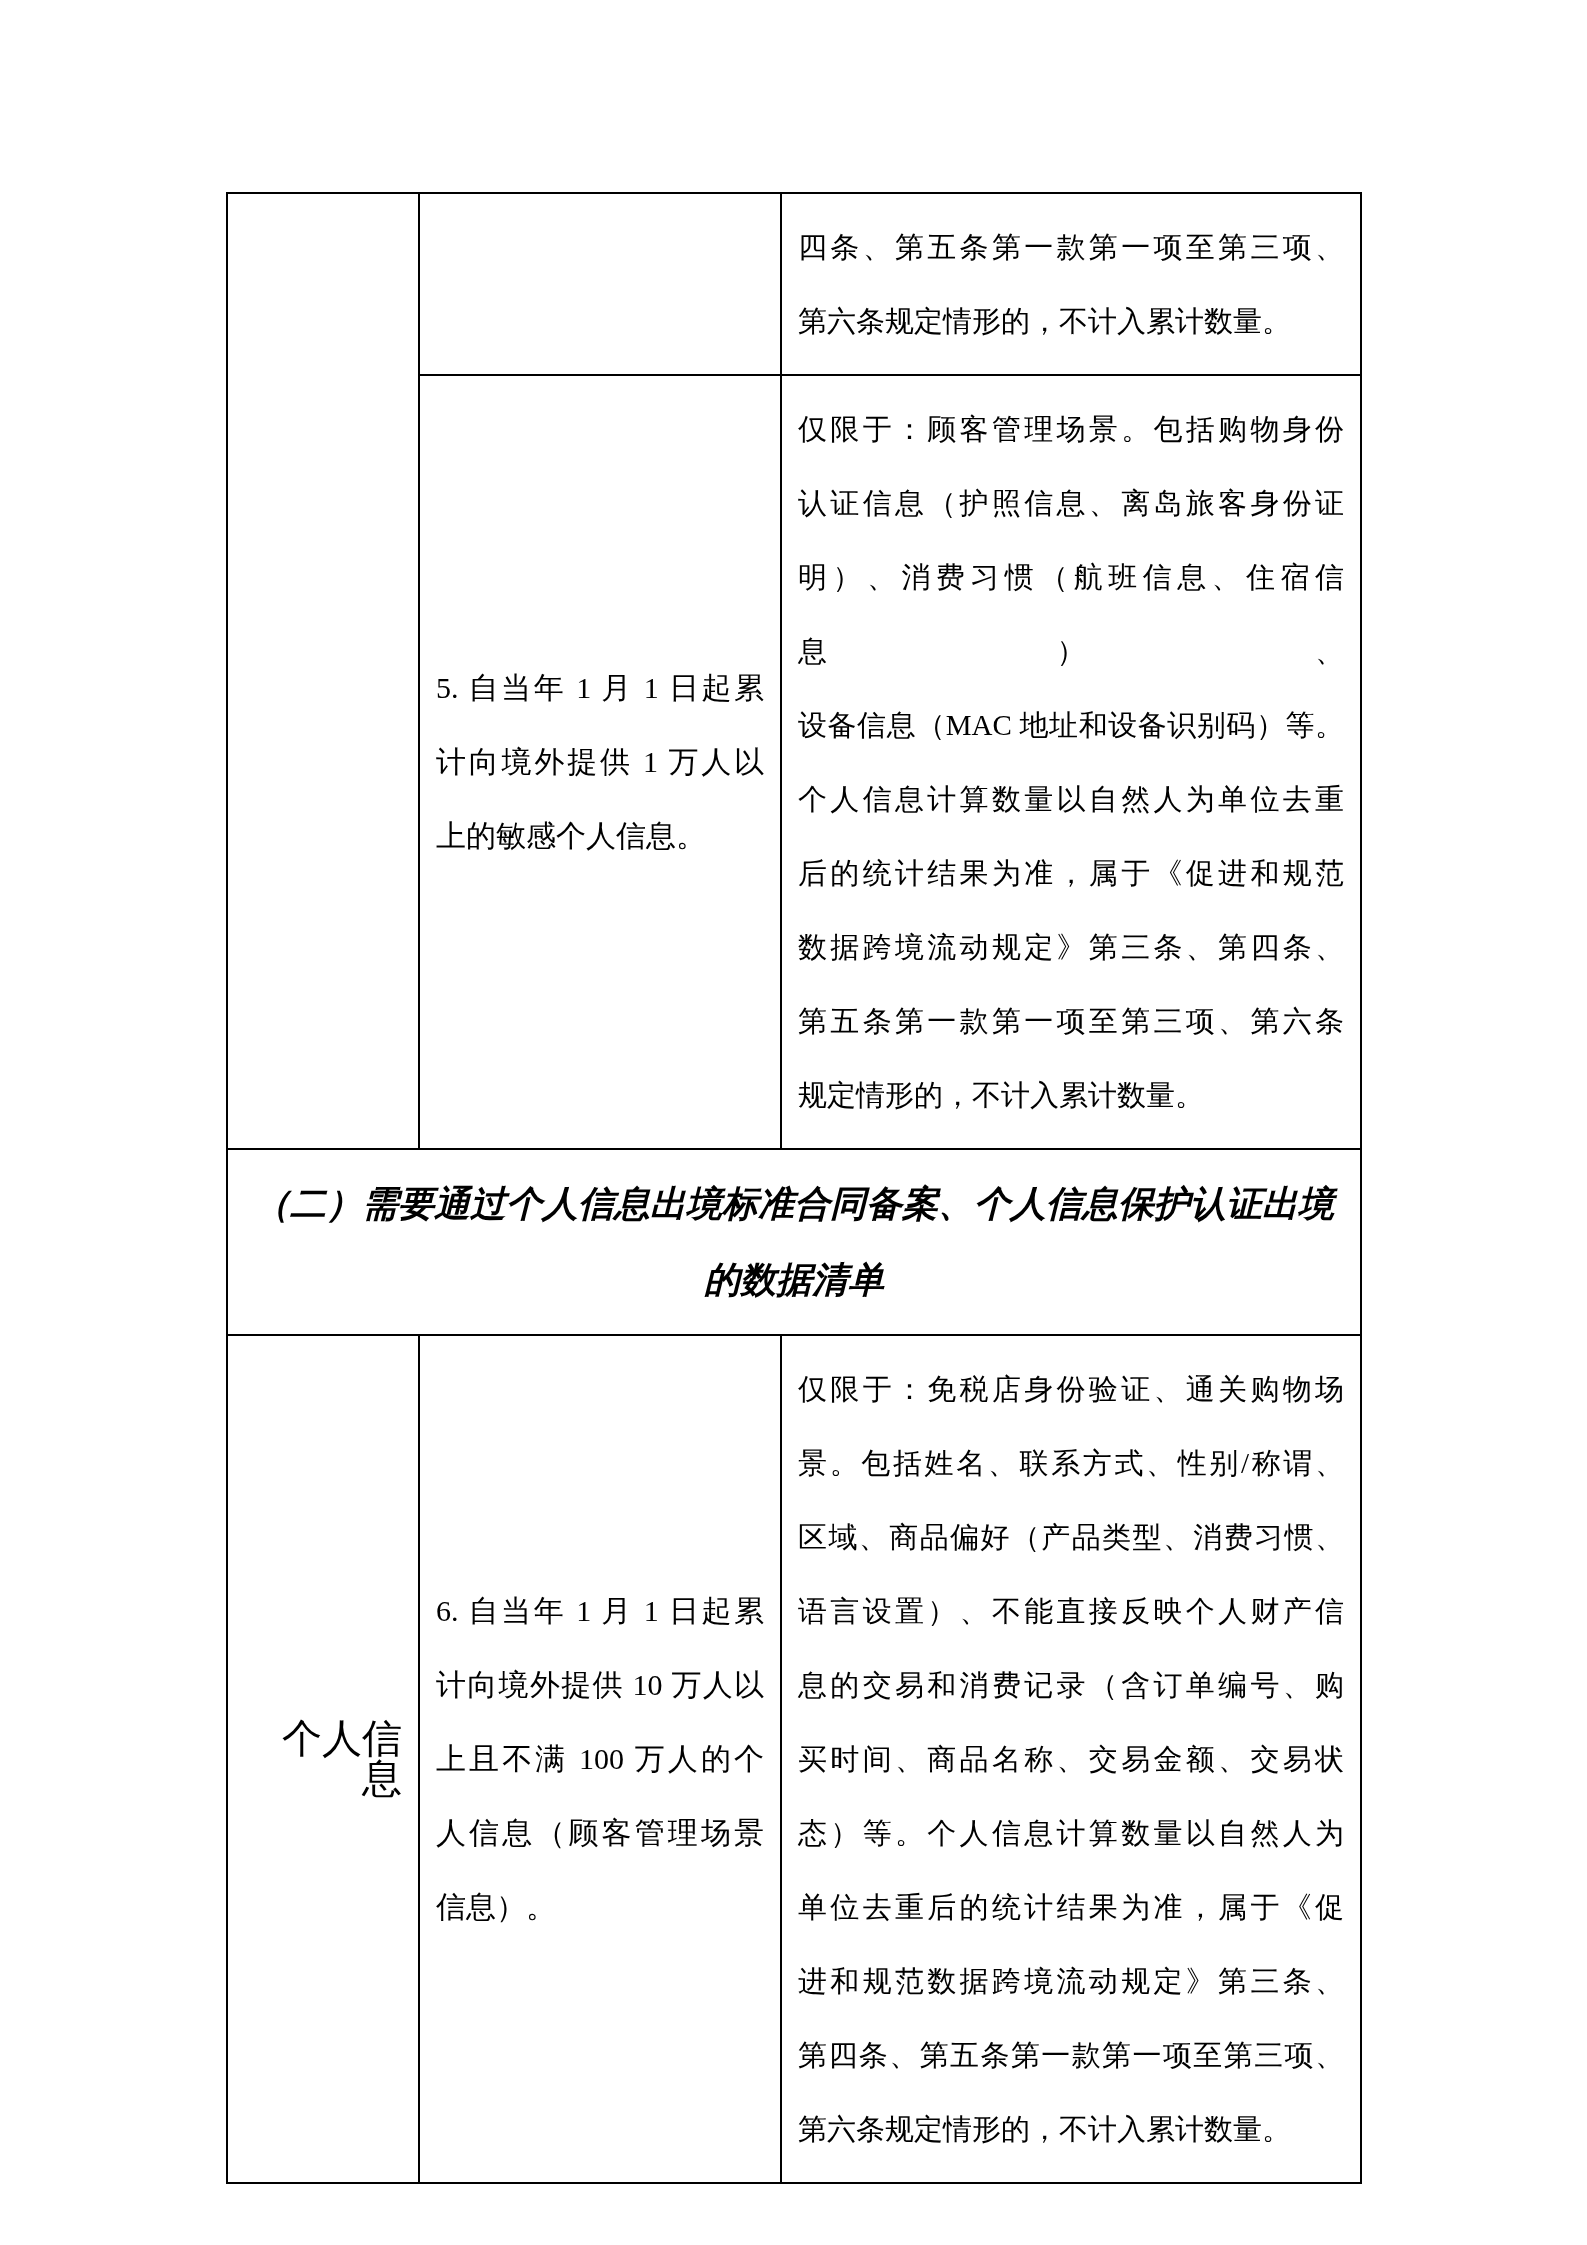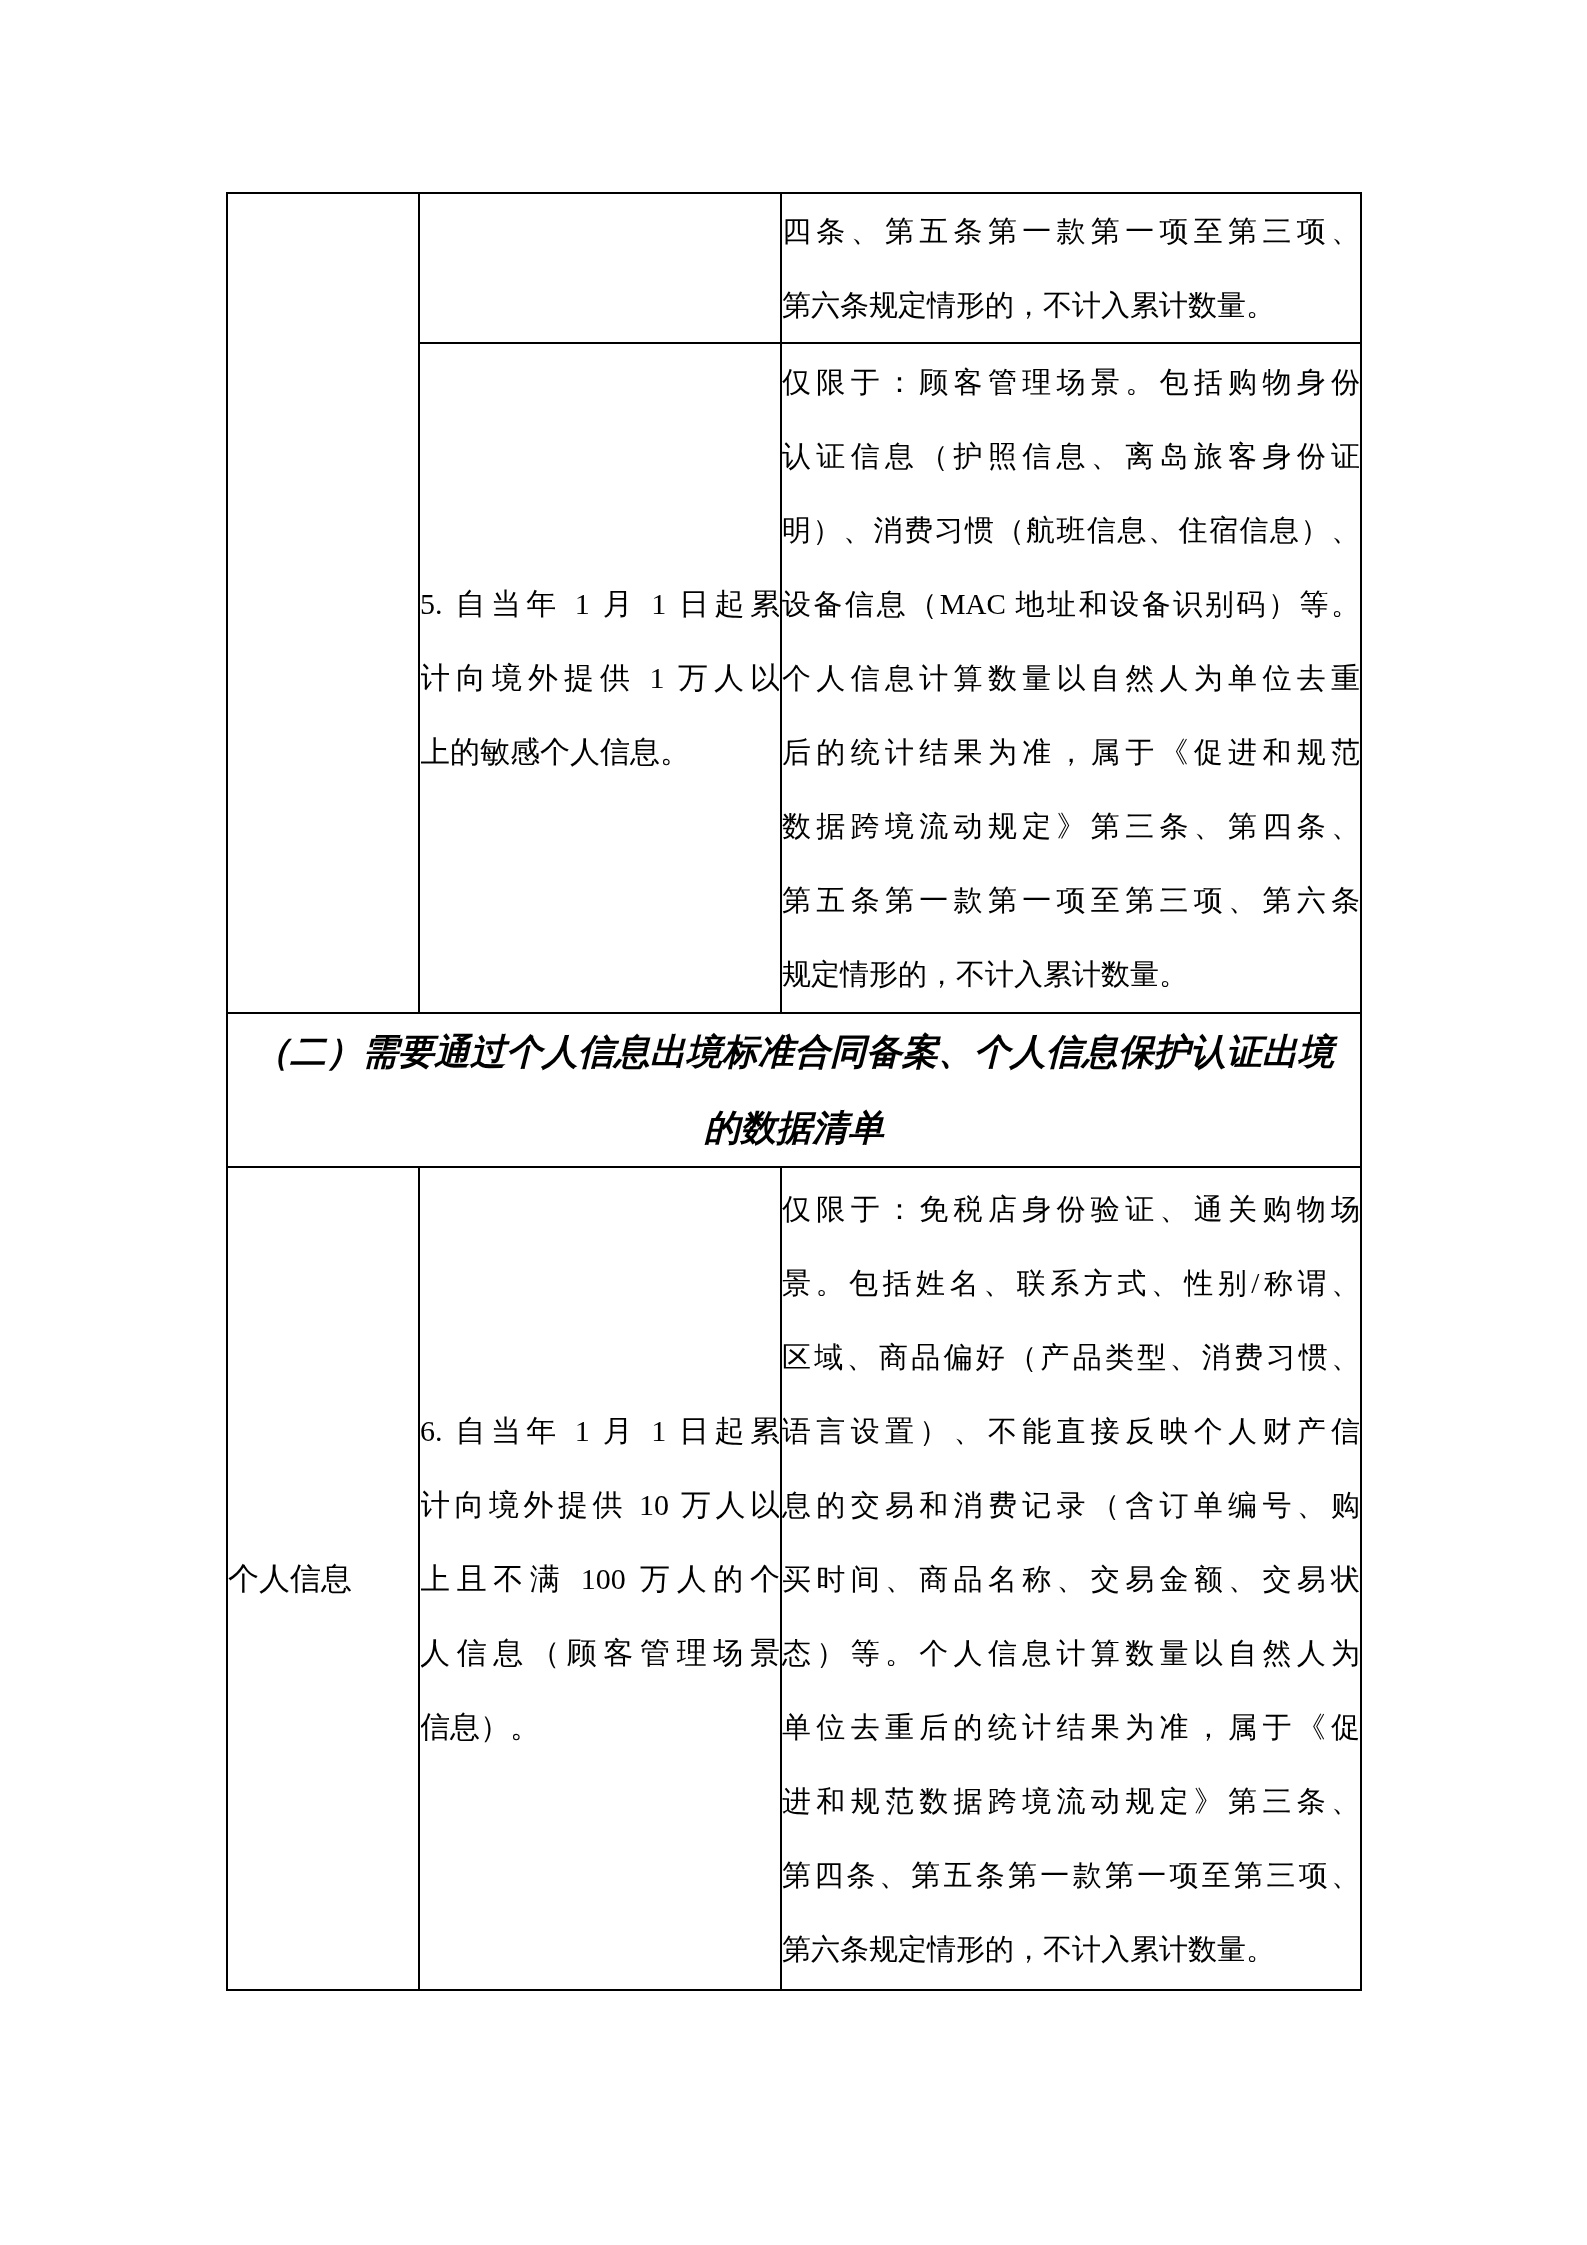--- a/index.html
+++ b/index.html
@@ -17,21 +17,21 @@
   }
   table.doc-table {
     position: absolute;
     left: 226px; top: 192px;
     width: 1134px;
     border-collapse: collapse;
     table-layout: fixed;
   }
   table.doc-table td {
     border: 2px solid #000000;
-    padding: 0;
+    padding: 16px;
     vertical-align: middle;
     overflow: hidden;
   }
   col.col1 { width: 192px; }
   col.col2 { width: 362px; }
   col.col3 { width: 580px; }
 
   tr.row-a   { height: 150px; }
   tr.row-b   { height: 670px; }
   tr.row-hdr { height: 152px; }
@@ -56,22 +56,22 @@
     font-size: 36px;
     font-weight: bold;
     line-height: 76px;
     text-align: center;
     text-align-last: center;
     font-style: italic;
   }
 
   
   td.cat {
-    text-align: left;
-    font-size: 31px;
+    text-align: right;
+    font-size: 40px;
     line-height: 40px;
   }
 </style>
 </head>
 <body>
 
 <div class="page">
   <table class="doc-table">
     <colgroup>
       <col class="col1">

